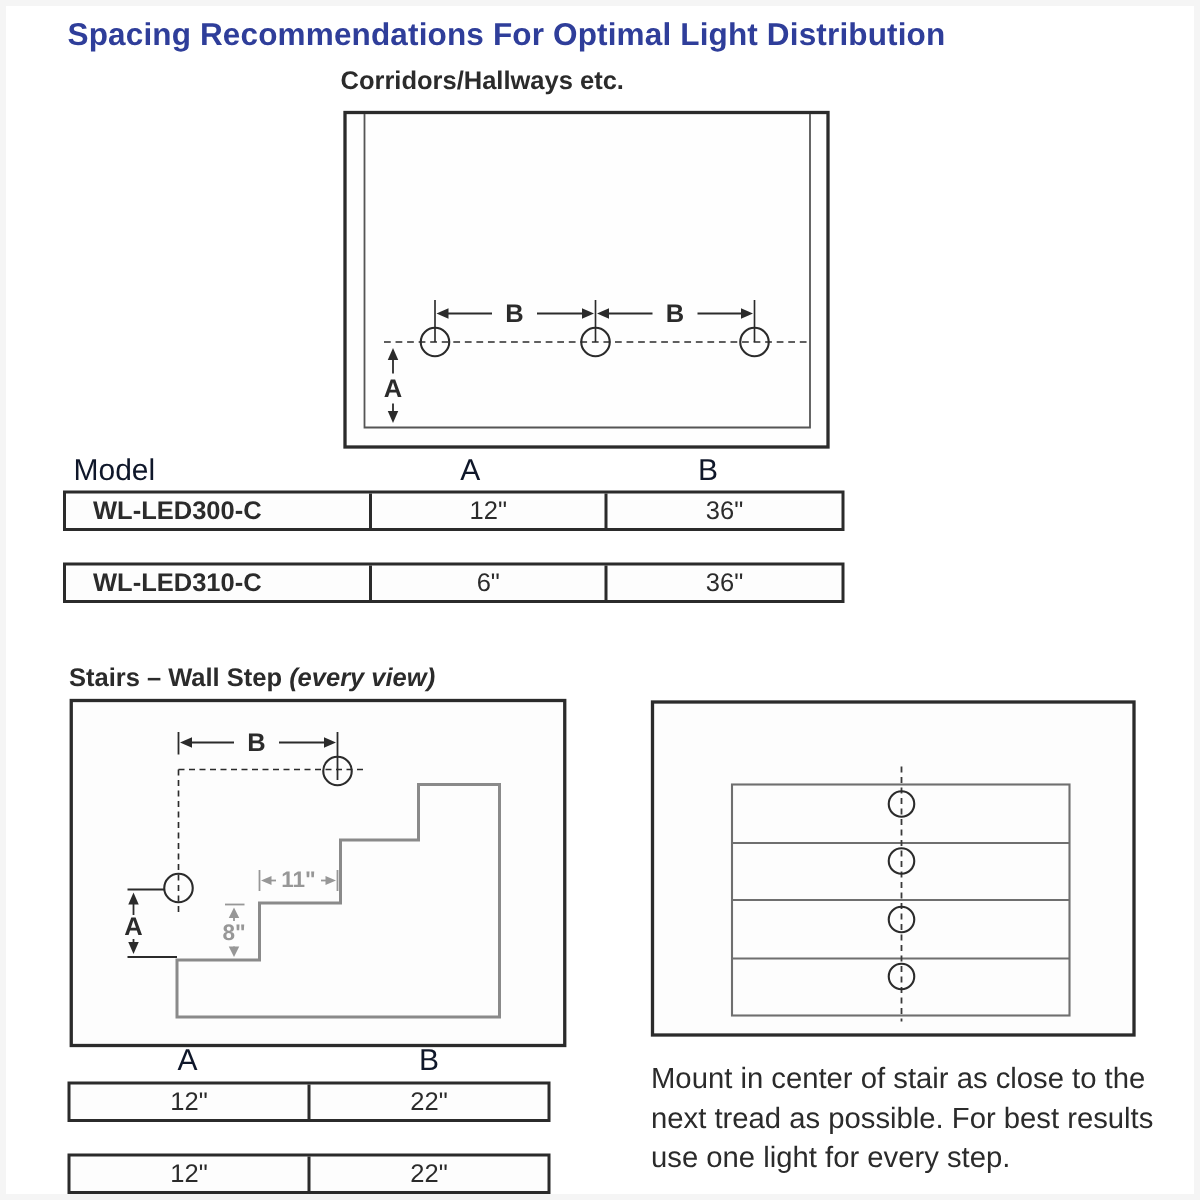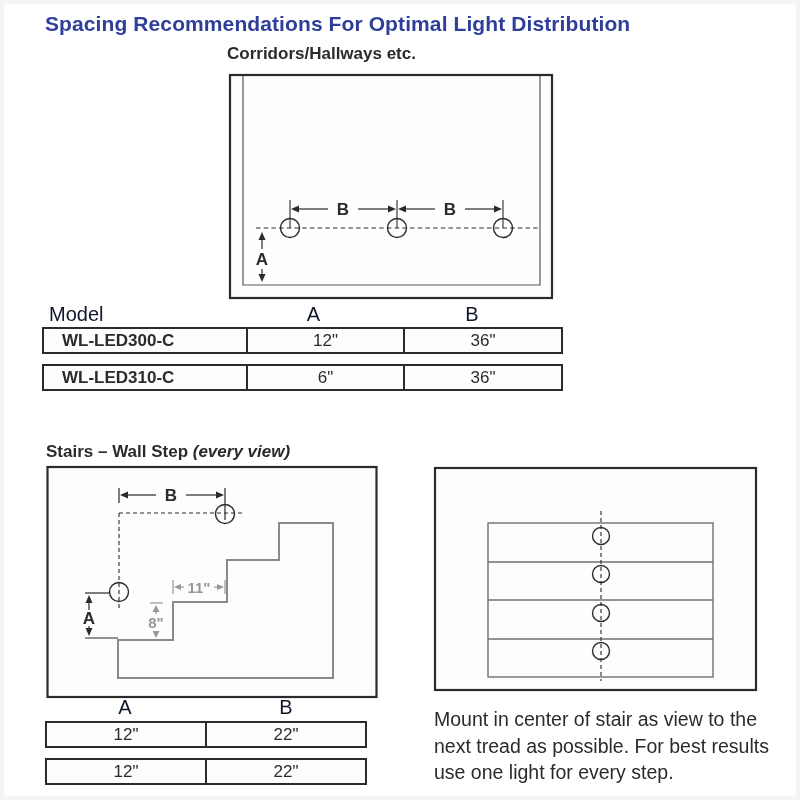--- a/index.html
+++ b/index.html
@@ -22,21 +22,21 @@
   .svg-step { left:433px; top:465px; }
 
   svg text { font-family:"Liberation Sans","DejaVu Sans",sans-serif; font-weight:600; }
   .dim-text { font-size:17px; fill:#2b2b2b; }
   .dim-text-gray { font-size:15px; fill:#979797; }
 
   .tbl { position:absolute; }
   .tbl-head { display:flex; font-size:20px; font-weight:400; color:#0f172a; }
   .tbl-head .hc { display:flex; align-items:flex-end; justify-content:center; height:23px; }
   .tbl-head .hc.left { justify-content:flex-start; padding-left:7px; }
-  .tbl-row { display:flex; border:2px solid #2b2b2b; background:#fdfdfd; margin-top:10px;
+  .tbl-row { display:flex; border:2px solid #2b2b2b; background:#fdfdfd; margin-top:21px;
              box-sizing:border-box; }
   .tbl-row .c { display:flex; align-items:center; justify-content:center; height:23px;
                 font-size:17px; }
   .tbl-row .c.left { justify-content:flex-start; padding-left:18px; font-weight:700; }
   .tbl-row .c + .c { border-left:2px solid #2b2b2b; }
 
   .model-table { left:42px; top:303px; }
   .stair-table { left:45px; top:696px; }
 
   .note { position:absolute; left:434px; top:706px; width:340px; font-size:19.5px;
@@ -197,15 +197,15 @@
     <div class="tbl-row" style="margin-top:2px">
       <div class="c" style="width:158px">12"</div>
       <div class="c" style="width:158px">22"</div>
     </div>
     <div class="tbl-row">
       <div class="c" style="width:158px">12"</div>
       <div class="c" style="width:158px">22"</div>
     </div>
   </div>
 
-  <div class="note">Mount in center of stair as view to the next tread as possible. For best results use one light for every step.</div>
+  <div class="note">Mount in center of stair as close to the next tread as possible. For best results use one light for every step.</div>
 
 </div>
 
 </body></html>

